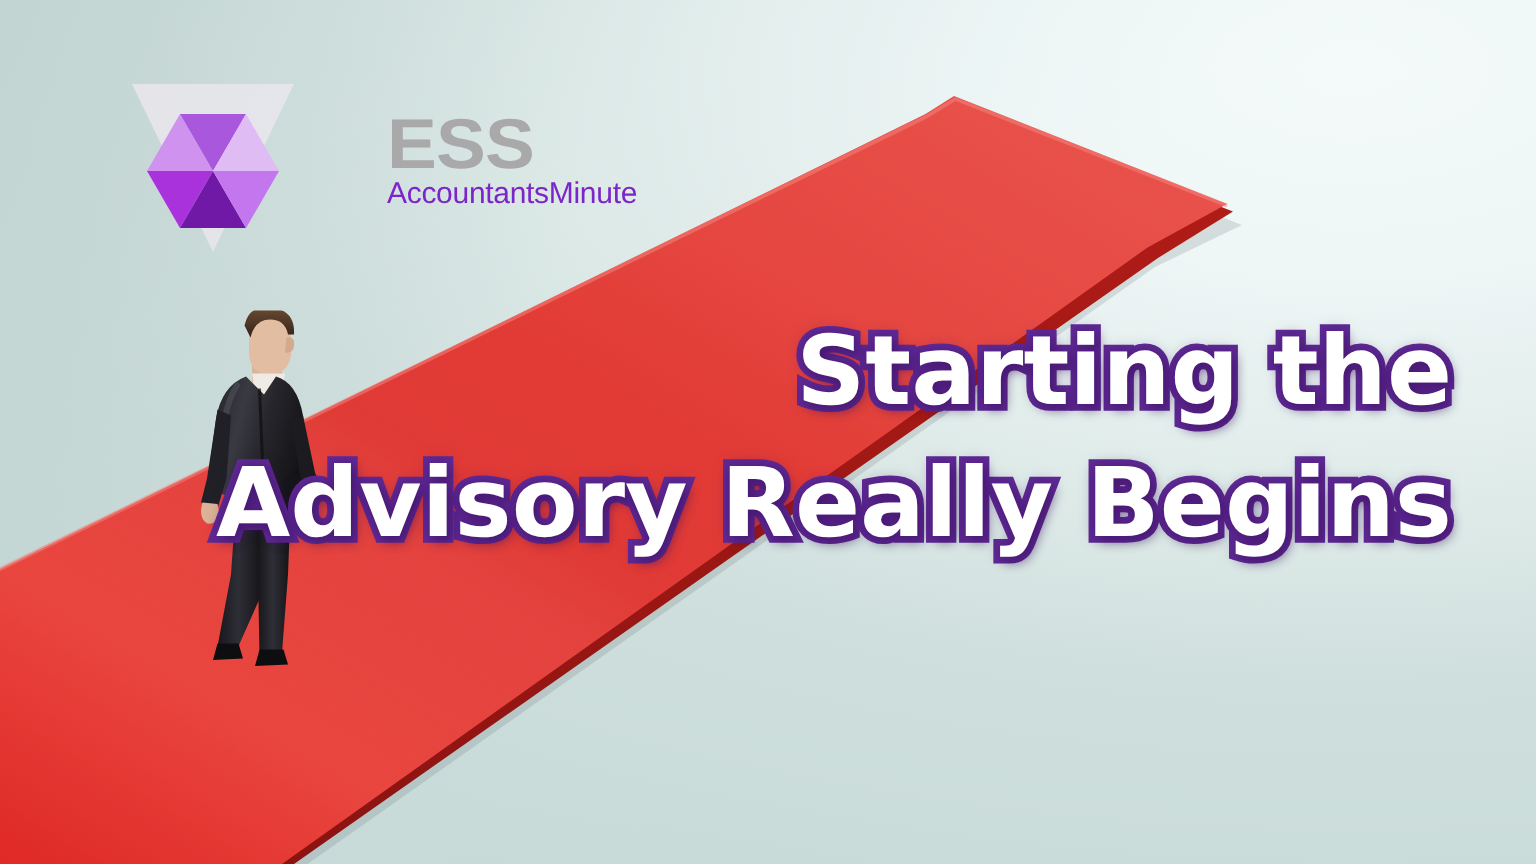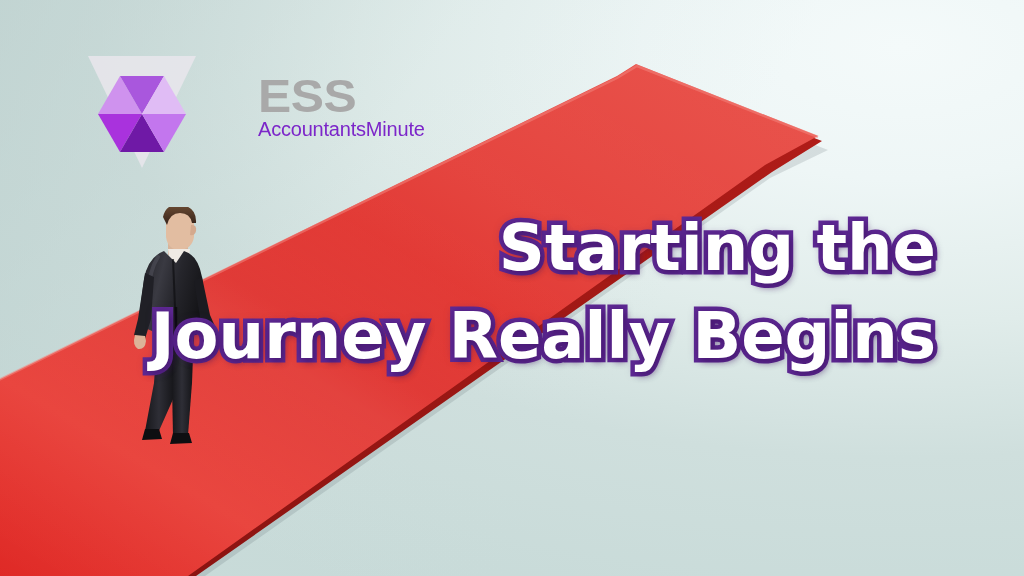--- a/index.html
+++ b/index.html
@@ -86,21 +86,21 @@
     height: 240px;
   }
 
   
   .title-block {
     position: absolute;
     left: 0;
     top: 204px;
     width: 1024px;
     text-align: right;
-    padding-right: 88px;
+    padding-right: 56px;
     box-sizing: border-box;
   }
   .tline {
     display: block;
     font-family: "DejaVu Sans", sans-serif;
     font-weight: bold;
     font-size: 64px;
     line-height: 88px;
     color: #ffffff;
     letter-spacing: 0px;
@@ -229,16 +229,16 @@
       </g>
     </svg>
     <div class="logo-text">
       <div class="logo-ess">ESS</div>
       <div class="logo-sub">AccountantsMinute</div>
     </div>
   </div>
 
   <div class="title-block">
     <span class="tline l1">Starting the</span>
-    <span class="tline l3">Journey Really Begins</span>
+    <span class="tline l3">Advisory Really Begins</span>
   </div>
 
 </div>
 
 </body></html>

